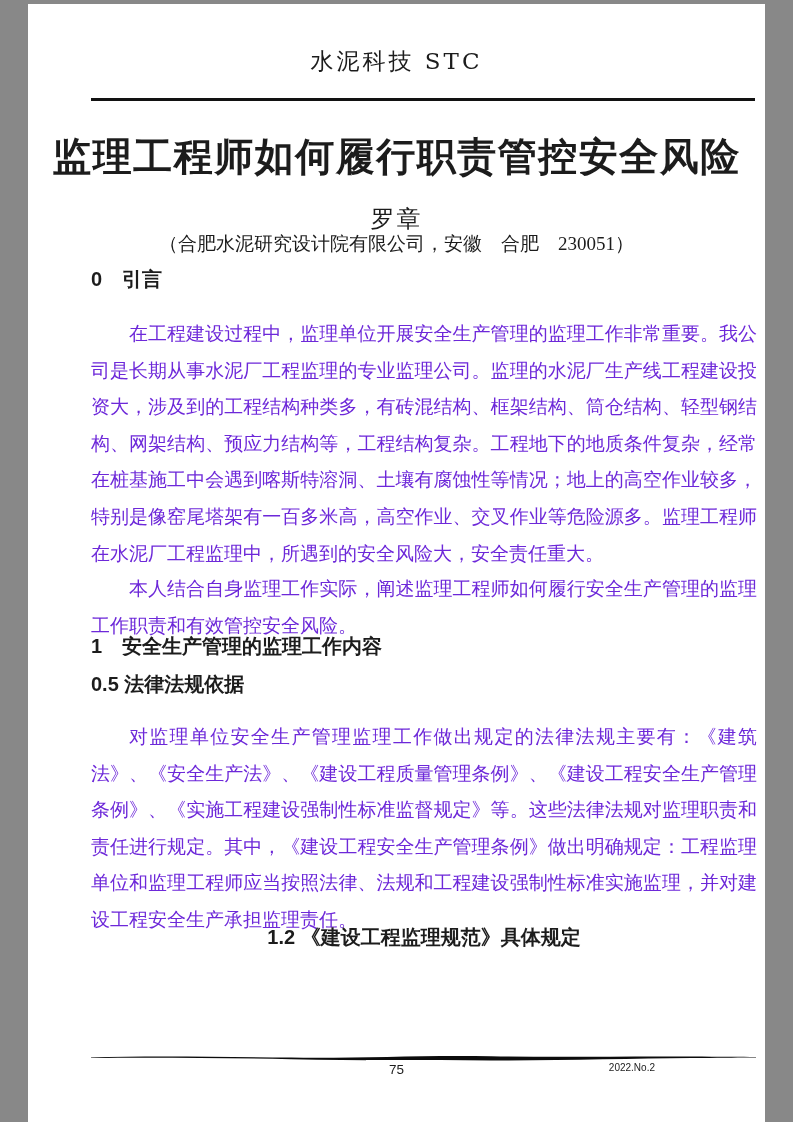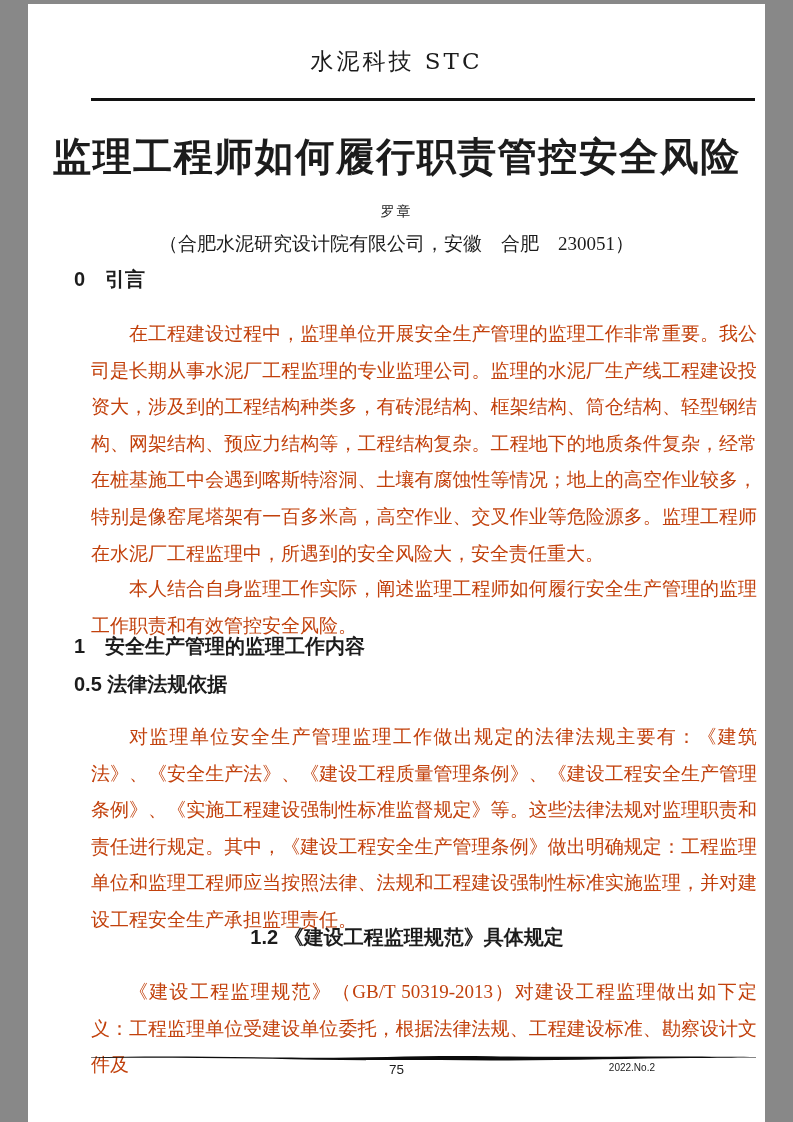--- a/index.html
+++ b/index.html
@@ -35,51 +35,51 @@
   }
   .article-title {
     top: 126px;
     font-size: 33px;
     font-weight: 700;
     letter-spacing: 1.5px;
     font-family: "Liberation Sans", "DejaVu Sans", sans-serif;
   }
   .author {
     top: 199px;
-    font-size: 14px;
+    font-size: 24px;
     letter-spacing: 2px;
     text-align: center;
   }
   .affiliation {
     top: 227px;
     font-size: 19px;
   }
   .sec-heading {
     position: absolute;
-    left: 46px;
+    left: 63px;
     width: 666px;
     font-size: 20px;
     font-weight: 700;
     font-family: "Liberation Sans", "DejaVu Sans", sans-serif;
     white-space: pre;
   }
   #h-s0   { top: 262px; }
   #h-s1   { top: 629px; }
   #h-s1-1 { top: 667px; }
   #h-s1-2 { top: 920px; text-align: center; }
 
   .body-par {
     position: absolute;
     left: 63px;
     width: 666px;
     font-size: 19px;
     line-height: 36.6px;
     text-align: justify;
     text-indent: 2em;
-    color: #c2410c;
+    color: #6d28d9;
   }
   #p-s0-1  { top: 293px; }
   #p-s0-2  { top: 548px; }
   #p-s1-1  { top: 696px; }
   #p-s1-2  { top: 951px; }
 
   .footer-bar {
     top: 1049px;
     left: 63px;
     width: 665px;
@@ -119,21 +119,20 @@
   <p class="body-par" id="p-s0-2">本人结合自身监理工作实际，阐述监理工程师如何履行安全生产管理的监理工作职责和有效管控安全风险。</p>
 
   <div class="sec-heading" id="h-s1">1　安全生产管理的监理工作内容</div>
 
   <div class="sec-heading" id="h-s1-1">0.5 法律法规依据</div>
 
   <p class="body-par" id="p-s1-1">对监理单位安全生产管理监理工作做出规定的法律法规主要有：《建筑法》、《安全生产法》、《建设工程质量管理条例》、《建设工程安全生产管理条例》、《实施工程建设强制性标准监督规定》等。这些法律法规对监理职责和责任进行规定。其中，《建设工程安全生产管理条例》做出明确规定：工程监理单位和监理工程师应当按照法律、法规和工程建设强制性标准实施监理，并对建设工程安全生产承担监理责任。</p>
 
   <div class="sec-heading" id="h-s1-2">1.2 《建设工程监理规范》具体规定</div>
 
-  <p class="body-par" id="p-s1-2">《建设工程监理规范》（GB/T 50319-2013）对建设工程监理做出如下定义：工程监理单位受建设单位委托，根据法律法规、工程建设标准、勘察设计文件及</p>
 
   <svg class="abs footer-bar" viewBox="0 0 665 9" preserveAspectRatio="none">
     <path d="M0,4.4
              C 60,2.6 130,3.8 200,4.6
              C 270,5.6 330,1.8 400,3.2
              C 470,4.6 540,3.0 600,3.6
              C 630,3.9 650,3.7 665,4.1
              L 665,4.5
              C 650,4.3 630,4.9 600,5.0
              C 540,5.4 470,7.8 400,7.4

